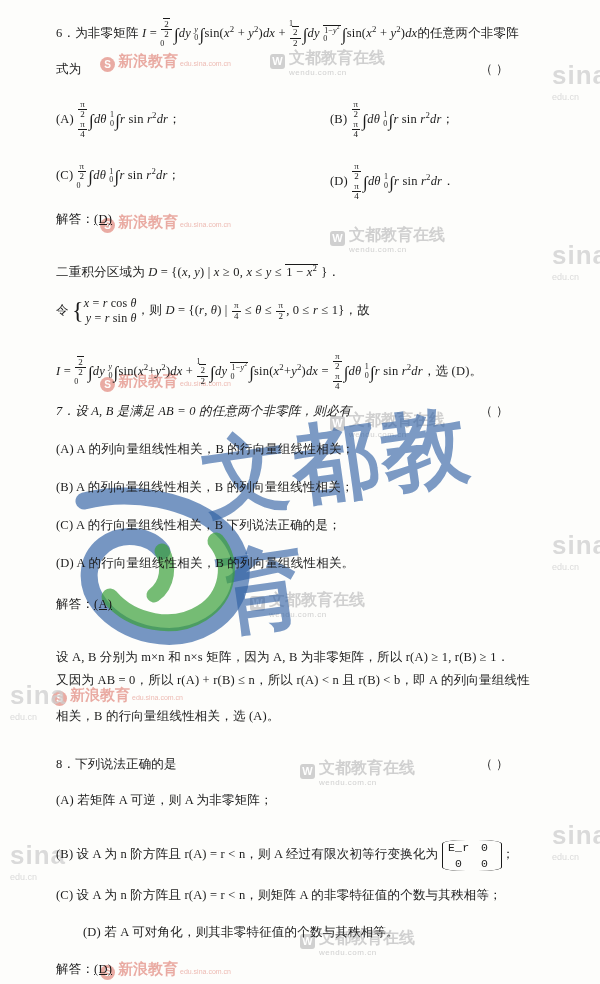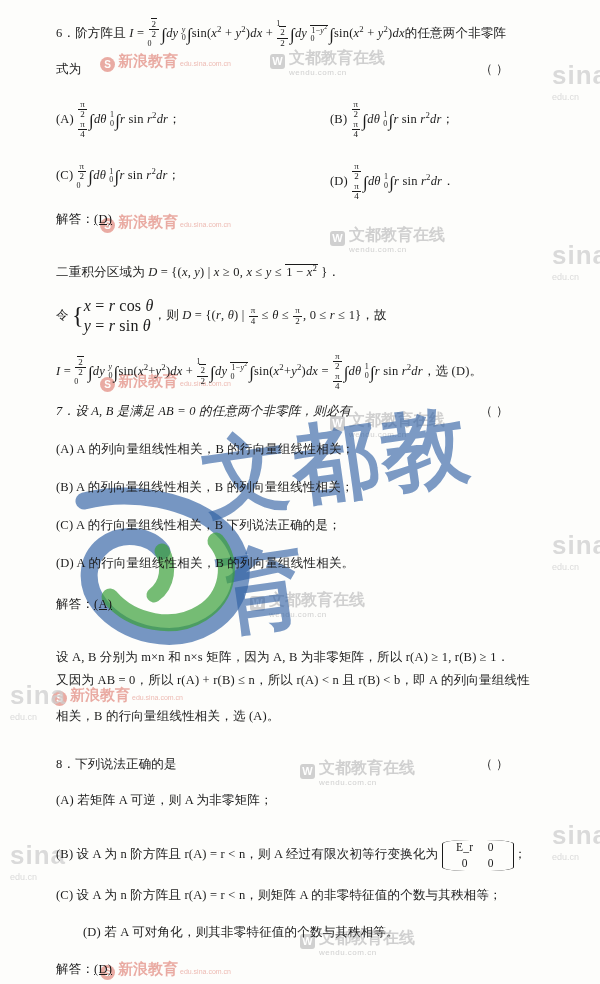--- a/index.html
+++ b/index.html
@@ -159,34 +159,35 @@
   }
   .brace {
     display: inline-block;
     font-size: 24px;
     vertical-align: middle;
     line-height: .9;
   }
   .stack {
     display: inline-block;
     vertical-align: middle;
-    font-size: 16px;
+    font-size: 12px;
     line-height: 1.25;
-    text-align: left;
+    text-align: right;
   }
   .matrix {
     display: inline-block;
     vertical-align: middle;
     font-size: 11.5px;
     line-height: 1.35;
     text-align: center;
-    padding: 0 9px;
+    padding: 0 3px;
     border-left: 1.5px solid #1a1a1a;
     border-right: 1.5px solid #1a1a1a;
     border-radius: 40%/12%;
+    font-family: Liberation Mono, monospace;
   }
   .matrix span { display: inline-block; width: 26px; }
 </style>
 </head>
 <body>
 
 <div id="page">
 
   <div>
 
@@ -263,21 +264,21 @@
                  C14 100 16 74 34 60 C52 46 80 50 92 66" fill="none" stroke="#2e5fa3" stroke-opacity="0.65" stroke-width="17" stroke-linecap="round"></path>
         <path d="M40 112 C62 138 104 146 132 128 C158 112 164 78 146 56" fill="none" stroke="#3aa03a" stroke-opacity="0.7" stroke-width="17" stroke-linecap="round"></path>
         <path d="M92 66 C100 80 98 100 84 110" fill="none" stroke="#3aa03a" stroke-opacity="0.7" stroke-width="15" stroke-linecap="round"></path>
       </svg>
     </div>
   </div>
 
   <div>
 
     <div class="line" style="left:56px; top:20px;">
-      <span>6．</span><span>阶方阵且</span>
+      <span>6．</span><span>为非零矩阵</span>
       <i>I</i> =
       <span class="lim"><span class="top"><span class="frac"><span class="num"><span class="sqrt">2</span></span><span class="den">2</span></span></span><span class="bot">0</span></span><span class="intg">∫</span><i>dy</i>
       <span class="lim"><span class="top"><i>y</i></span><span class="bot">0</span></span><span class="intg">∫</span>sin(<i>x</i><sup>2</sup> + <i>y</i><sup>2</sup>)<i>dx</i> +
       <span class="lim"><span class="top">1</span><span class="bot"><span class="frac"><span class="num"><span class="sqrt">2</span></span><span class="den">2</span></span></span></span><span class="intg">∫</span><i>dy</i>
       <span class="lim"><span class="top"><span class="sqrt">1−<i>y</i><sup>2</sup></span></span><span class="bot">0</span></span><span class="intg">∫</span>sin(<i>x</i><sup>2</sup> + <i>y</i><sup>2</sup>)<i>dx</i><span>的任意两个非零阵</span>
     </div>
 
     <div class="line" style="left:56px; top:62px;">
       <span>式为</span>
     </div>

